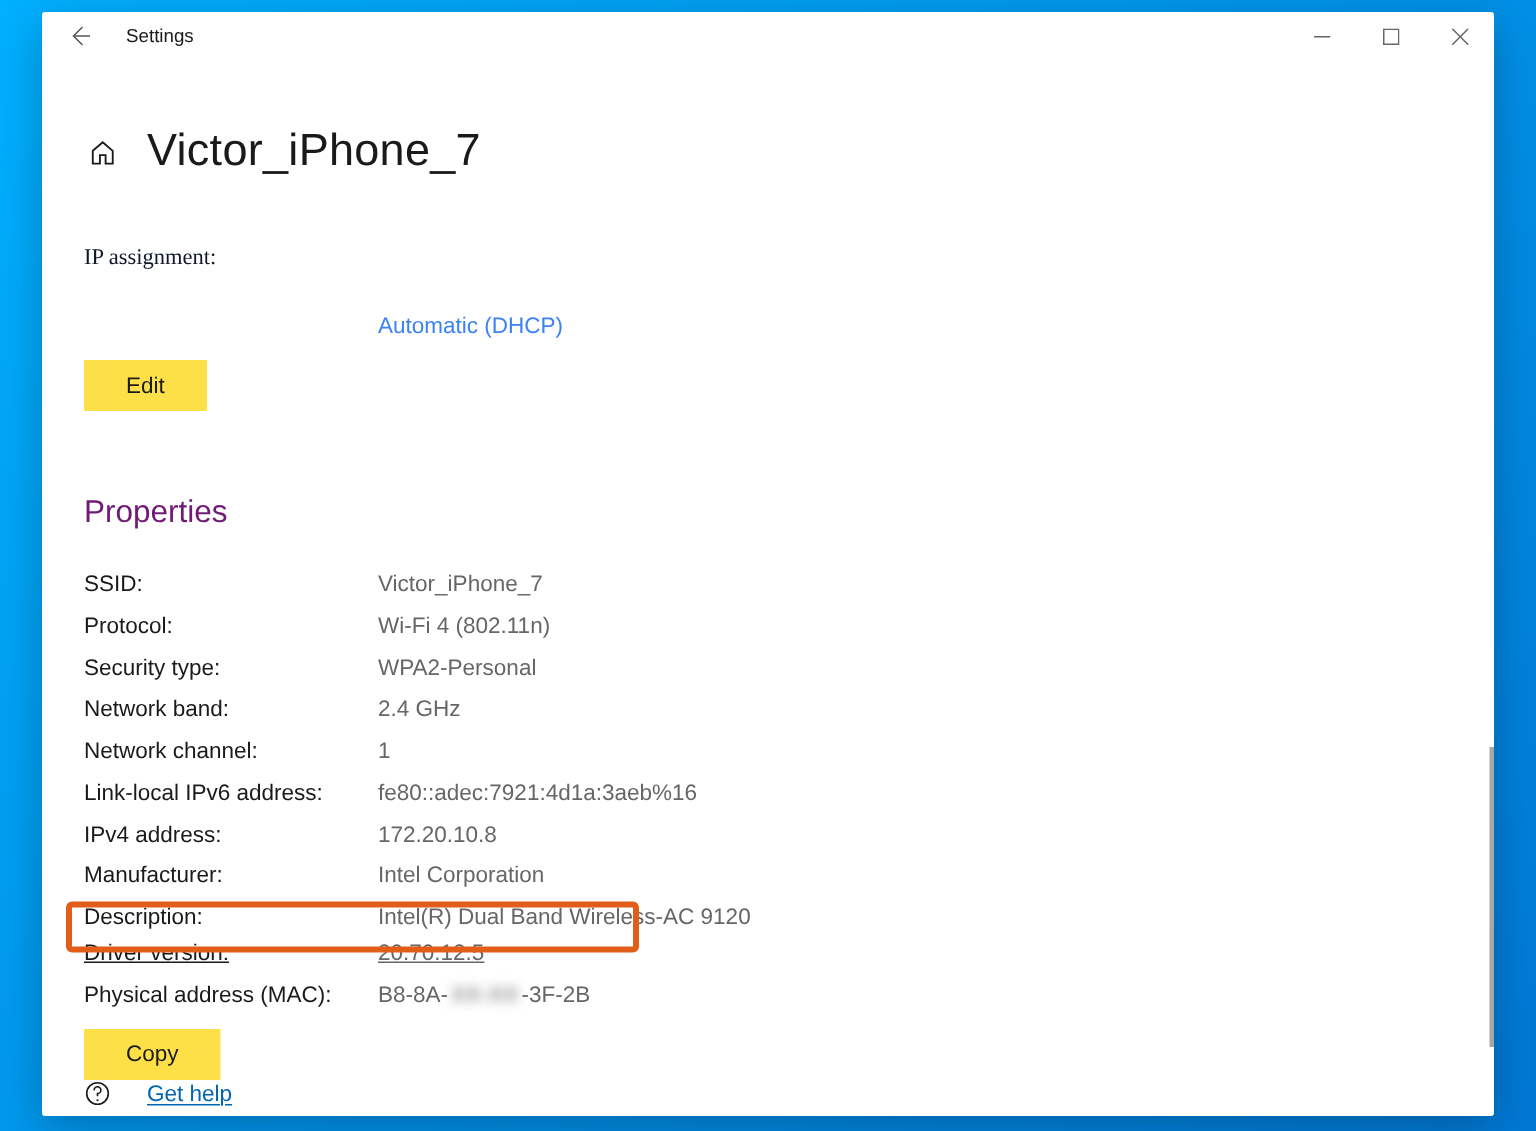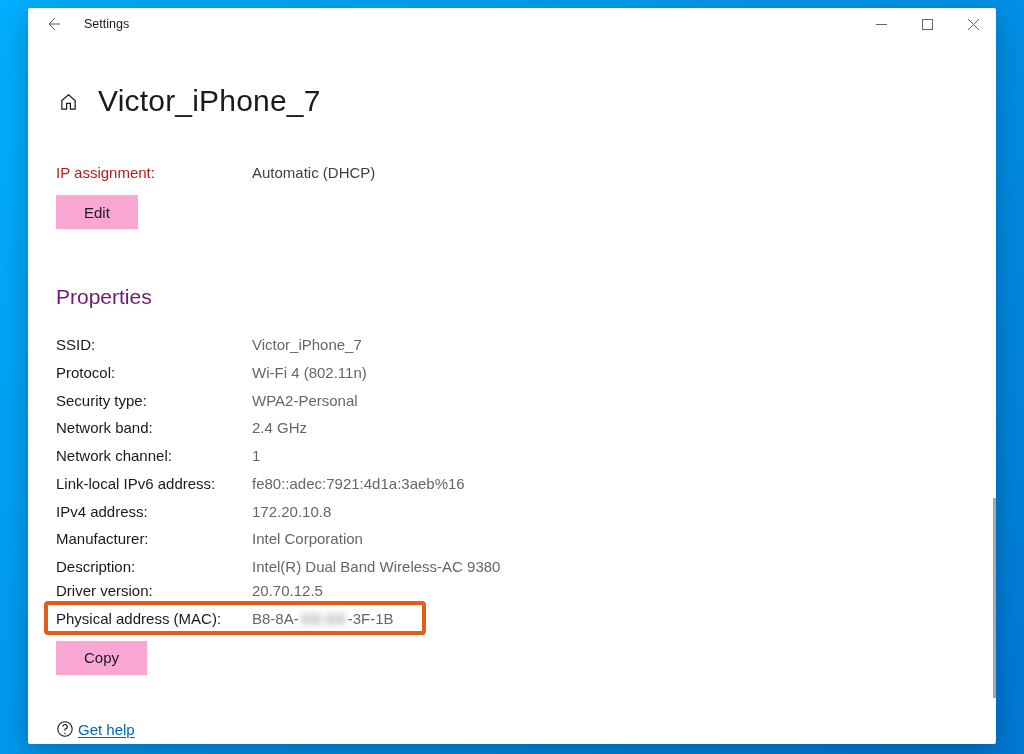--- a/index.html
+++ b/index.html
@@ -85,28 +85,30 @@
       font-weight: 500;
       color: #1a1a1a;
       letter-spacing: 0.2px;
     }
     .assign-row {
       display: flex;
       margin-bottom: 14px;
       font-size: 15px;
     }
     .assign-label {
-      color: #b91c1c;
+      color: #0f172a;
       width: 196px;
+      font-family: Liberation Serif, serif;
     }
     .assign-value {
-      color: #404040;
+      color: #3b82f6;
+      margin-top: 45px;
     }
     .btn {
-      background: #f9a8d4;
+      background: #fde047;
       border: none;
       height: 34px;
       padding: 0 28px;
       font-size: 15px;
       font-family: inherit;
       color: #1a1a1a;
       cursor: pointer;
       margin-top: 0px;
     }
     .btn.copy {
@@ -138,31 +140,32 @@
       border-radius: 4px;
       pointer-events: none;
     }
     .driver-row {
       overflow: hidden;
       height: 24px;
     }
     .driver-row .prop-label, .driver-row .prop-value {
       position: relative;
       top: -4px;
+      text-decoration: underline;
     }
     .copy-container {
        margin-top: 8px;
     }
     .help-link {
       position: absolute;
       bottom: 6px;
       left: 28px;
       display: flex;
       align-items: center;
-      gap: 4px;
+      gap: 24px;
       color: #0066b4;
       font-size: 15px;
     }
     .help-icon {
       width: 18px;
       height: 18px;
       display: flex;
       align-items: center;
       justify-content: center;
       color: #1a1a1a;
@@ -263,29 +266,29 @@
       <div class="prop-row">
           <div class="prop-label">IPv4 address:</div>
           <div class="prop-value">172.20.10.8</div>
         </div>
       <div class="prop-row">
           <div class="prop-label">Manufacturer:</div>
           <div class="prop-value">Intel Corporation</div>
         </div>
       <div class="prop-row">
           <div class="prop-label">Description:</div>
-          <div class="prop-value">Intel(R) Dual Band Wireless-AC 9380</div>
+          <div class="prop-value">Intel(R) Dual Band Wireless-AC 9120</div>
         </div>
       <div class="prop-row driver-row">
           <div class="prop-label">Driver version:</div>
           <div class="prop-value">20.70.12.5</div>
         </div>
       <div class="prop-row" id="mac-row">
         <div class="prop-label">Physical address (MAC):</div>
-        <div class="prop-value"><span>B8-8A-</span><span class="mac-blur">XX-XX</span><span>-3F-1B</span></div>
+        <div class="prop-value"><span>B8-8A-</span><span class="mac-blur">XX-XX</span><span>-3F-2B</span></div>
       </div>
     </div>
 
     <div class="copy-container">
       <button class="btn copy">Copy</button>
     </div>
 
     <div class="highlight-box" id="hlbox" style="left: 16px; top: 560.75px; width: 382px; height: 33.75px;"></div>
 
     <div class="help-link">

